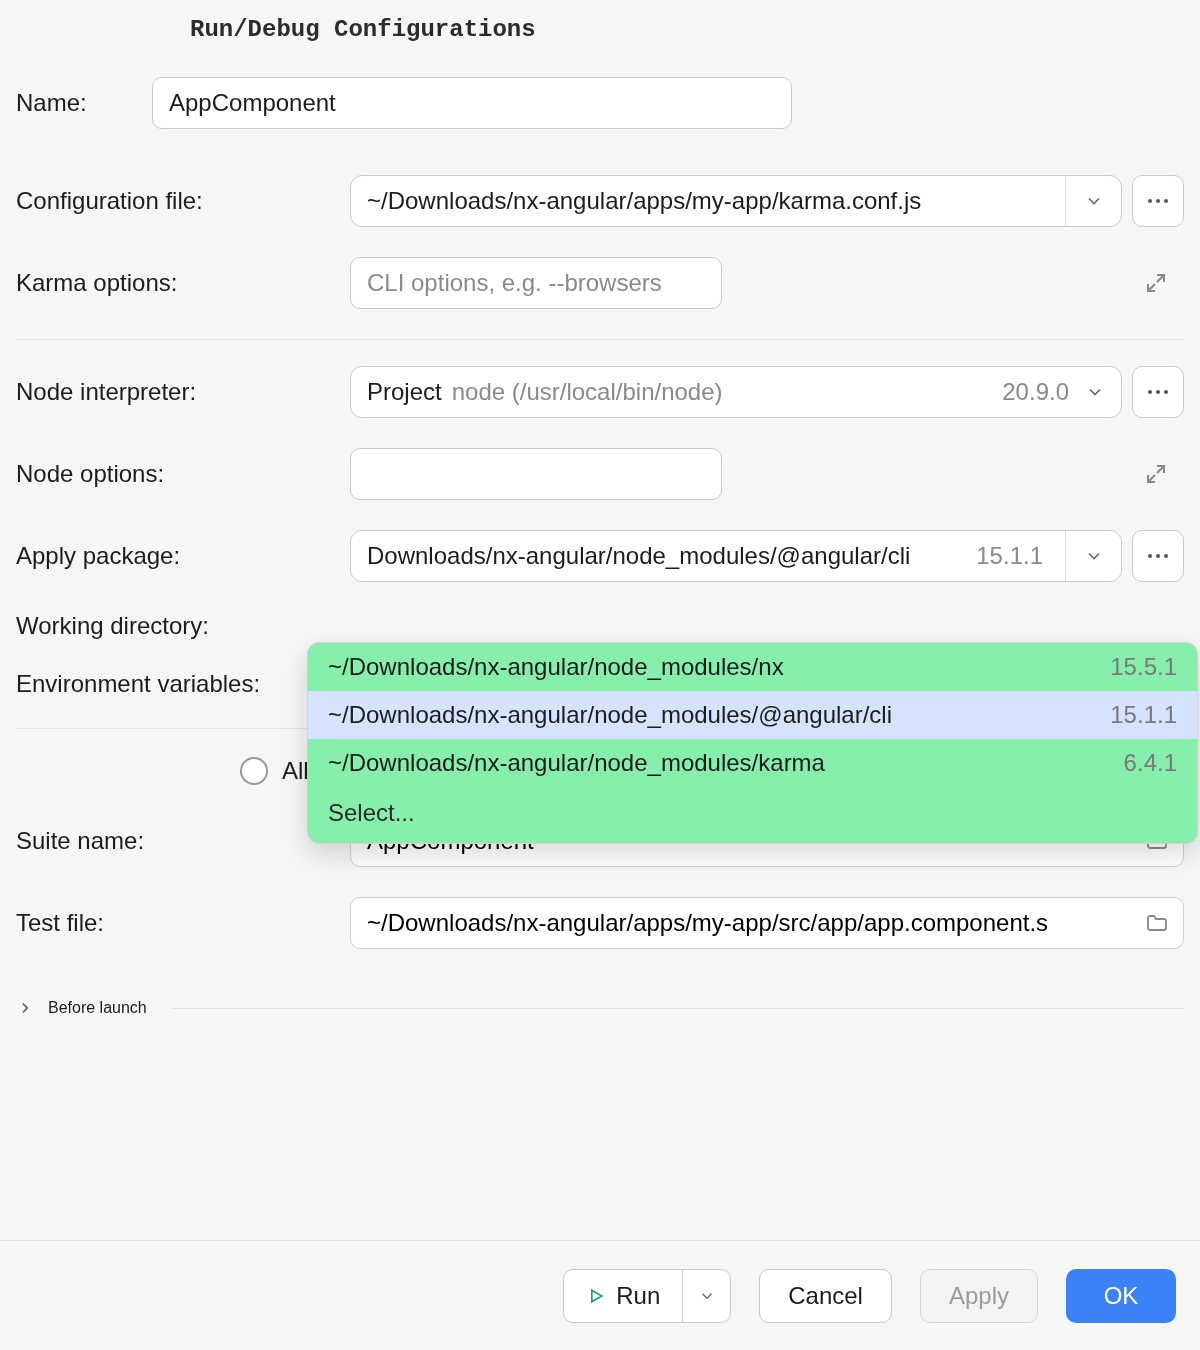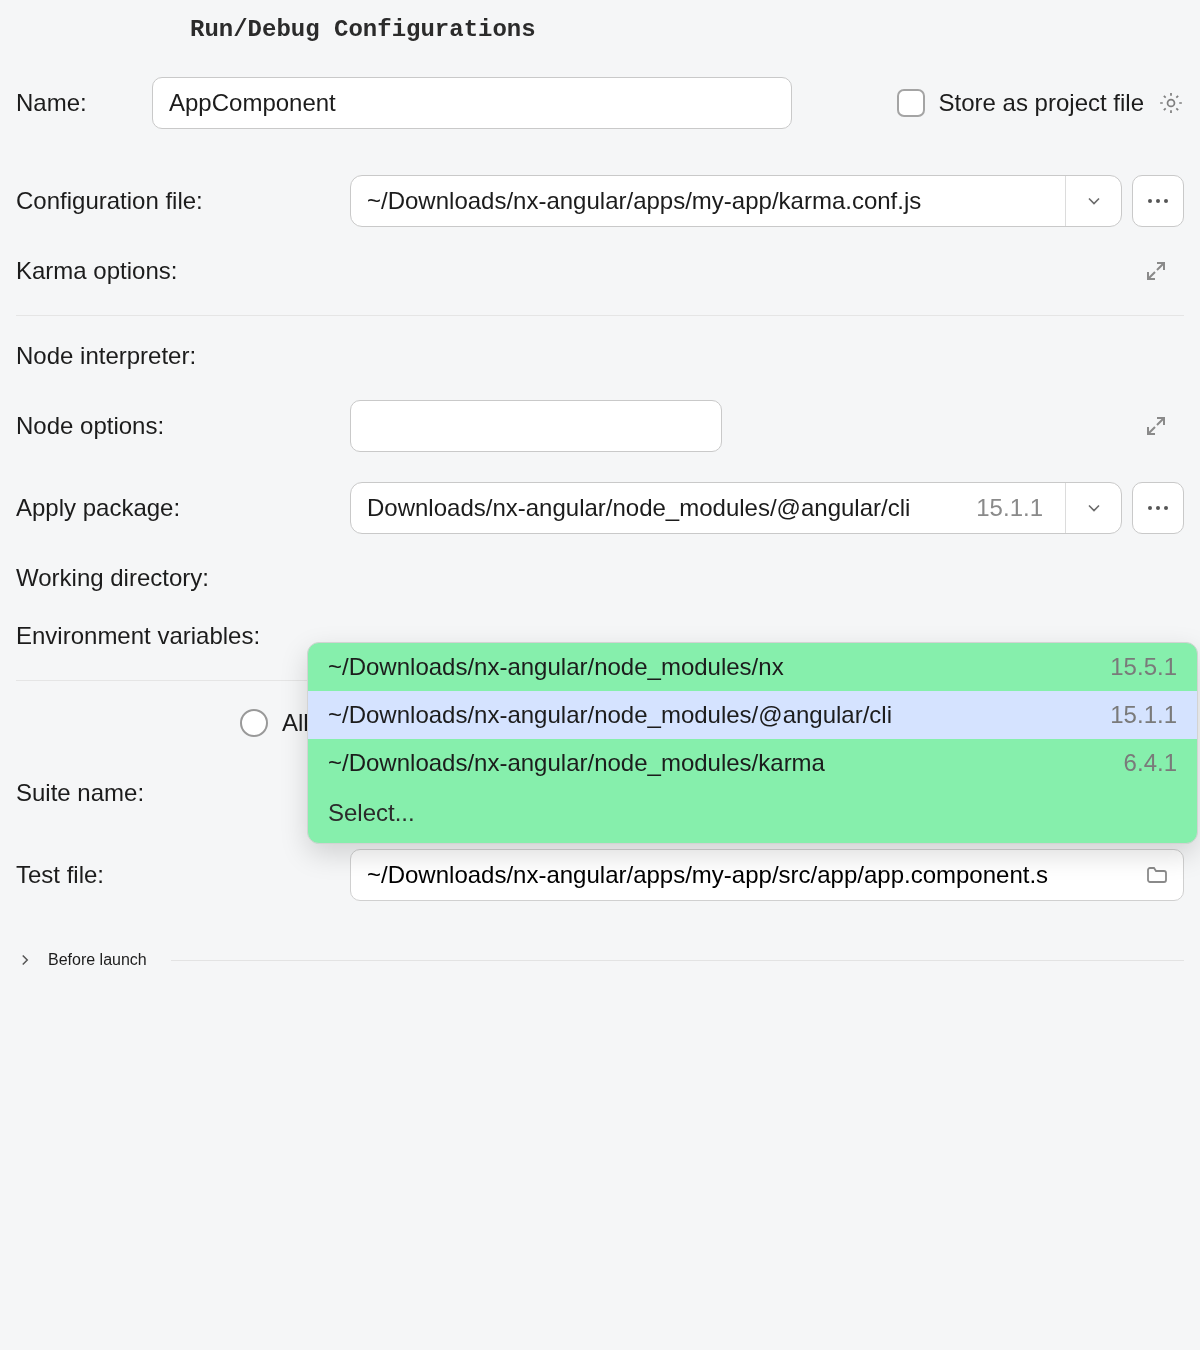--- a/index.html
+++ b/index.html
@@ -108,28 +108,20 @@
 <body>
 
 <div class="container">
   <div class="title-bar">Run/Debug Configurations</div>
 
   <div class="form" style="position:relative;">
 
     <div class="name-row">
       <div class="name-label">Name:</div>
       <input class="text-input name-input" value="AppComponent" style="">
-      <div class="store-group">
-        <div class="checkbox"></div>
-        <span>Store as project file</span>
-        <svg class="gear" viewBox="0 0 24 24" fill="none" stroke="currentColor" stroke-width="1.6">
-          <circle cx="12" cy="12" r="3.2"></circle>
-          <path d="M12 2.8v2.4M12 18.8v2.4M4.4 12H2M22 12h-2.4M5.4 5.4l1.7 1.7M16.9 16.9l1.7 1.7M18.6 5.4l-1.7 1.7M7.1 16.9l-1.7 1.7"></path>
-        </svg>
-      </div>
     </div>
 
     <div class="row">
       <div class="label">Configuration file:</div>
       <div class="field-cell">
         <div class="combo">
           <div class="body">
               <span>~/Downloads/nx-angular/apps/my-app/karma.conf.js</span>
             </div>
           <div class="caret-btn">
@@ -144,30 +136,50 @@
               <circle cx="11" cy="4" r="2" fill="#555"></circle>
               <circle cx="19" cy="4" r="2" fill="#555"></circle>
             </svg>
         </div>
       </div>
     </div>
 
     <div class="row">
       <div class="label">Karma options:</div>
       <div class="field-wrap">
+        <input class="text-input with-expand" placeholder="CLI options, e.g. --browsers" style="">
         <svg class="expand-icon" viewBox="0 0 24 24" fill="none" stroke="currentColor" stroke-width="2">
           <path d="M13 4h7v7M11 20H4v-7M20 4l-7 7M4 20l7-7"></path>
         </svg>
       </div>
     </div>
 
     <div class="section-divider"></div>
 
     <div class="row">
       <div class="label">Node interpreter:</div>
+      <div class="field-cell">
+        <div class="combo">
+          <div class="body">
+            <span>Project</span>
+            <span class="hint">node (/usr/local/bin/node)</span>
+            <span class="version">20.9.0</span>
+            <svg width="20" height="20" viewBox="0 0 24 24" fill="none" stroke="#6b6b6b" stroke-width="2">
+                <path d="m6 9 6 6 6-6"></path>
+              </svg>
+          </div>
+        </div>
+        <div class="sq-btn">
+          <svg width="22" height="8" viewBox="0 0 22 8">
+              <circle cx="3" cy="4" r="2" fill="#555"></circle>
+              <circle cx="11" cy="4" r="2" fill="#555"></circle>
+              <circle cx="19" cy="4" r="2" fill="#555"></circle>
+            </svg>
+        </div>
+      </div>
     </div>
 
     <div class="row">
       <div class="label">Node options:</div>
       <div class="field-wrap">
         <input class="text-input with-expand" style="">
         <svg class="expand-icon" viewBox="0 0 24 24" fill="none" stroke="currentColor" stroke-width="2">
           <path d="M13 4h7v7M11 20H4v-7M20 4l-7 7M4 20l7-7"></path>
         </svg>
       </div>
@@ -266,13 +278,37 @@
 
     <div class="before-launch-row">
       <svg class="bl-chevron" viewBox="0 0 24 24" fill="none" stroke="currentColor" stroke-width="2">
           <path d="m9 6 6 6-6 6"></path>
         </svg>
       <span>Before launch</span>
       <div class="bl-line"></div>
     </div>
   </div>
 
+  <div class="footer">
+    <div class="btn run">
+      <div class="run-main">
+        <svg class="play-icon" viewBox="0 0 24 24" fill="none" stroke="currentColor" stroke-width="2">
+            <path d="M7 5v14l12-7z"></path>
+          </svg>
+        <span>Run</span>
+      </div>
+      <div class="run-caret">
+        <svg width="18" height="18" viewBox="0 0 24 24" fill="none" stroke="currentColor" stroke-width="2">
+            <path d="m6 9 6 6 6-6"></path>
+          </svg>
+      </div>
+    </div>
+    <div class="btn cancel">
+        <span>Cancel</span>
+      </div>
+    <div class="btn apply">
+        <span>Apply</span>
+      </div>
+    <div class="btn ok">
+        <span>OK</span>
+      </div>
+  </div>
 </div>
 
 </body></html>

